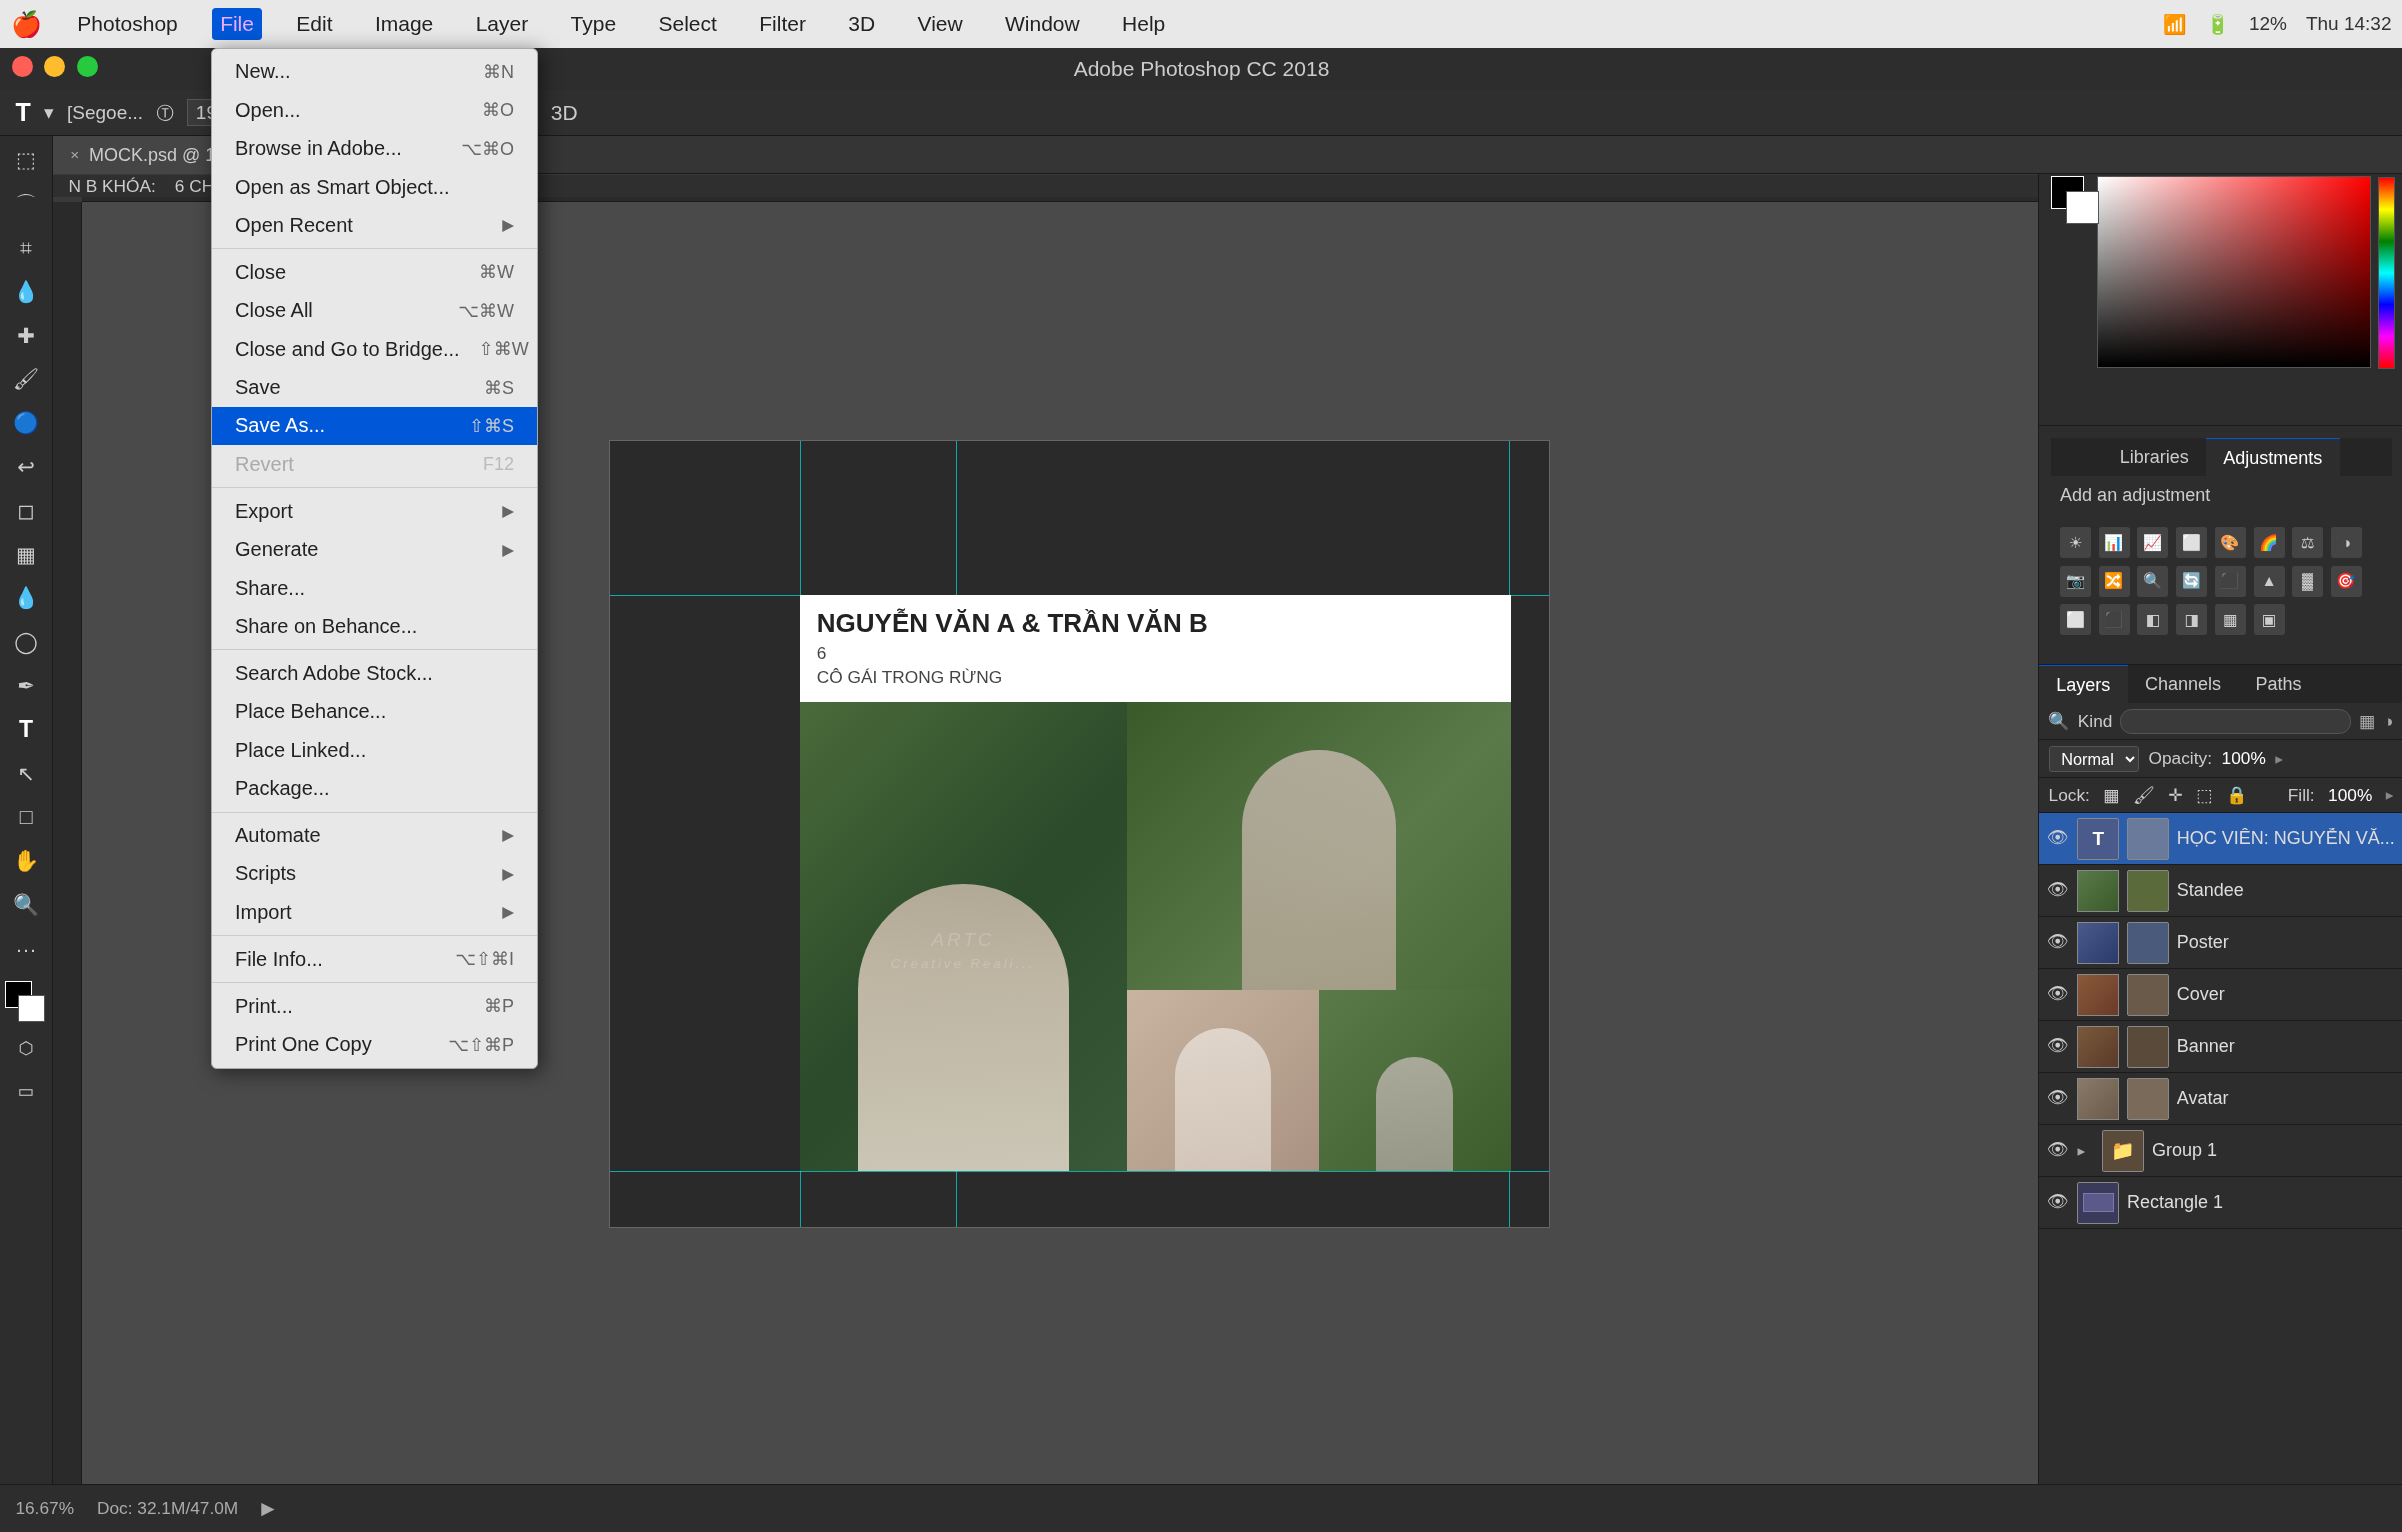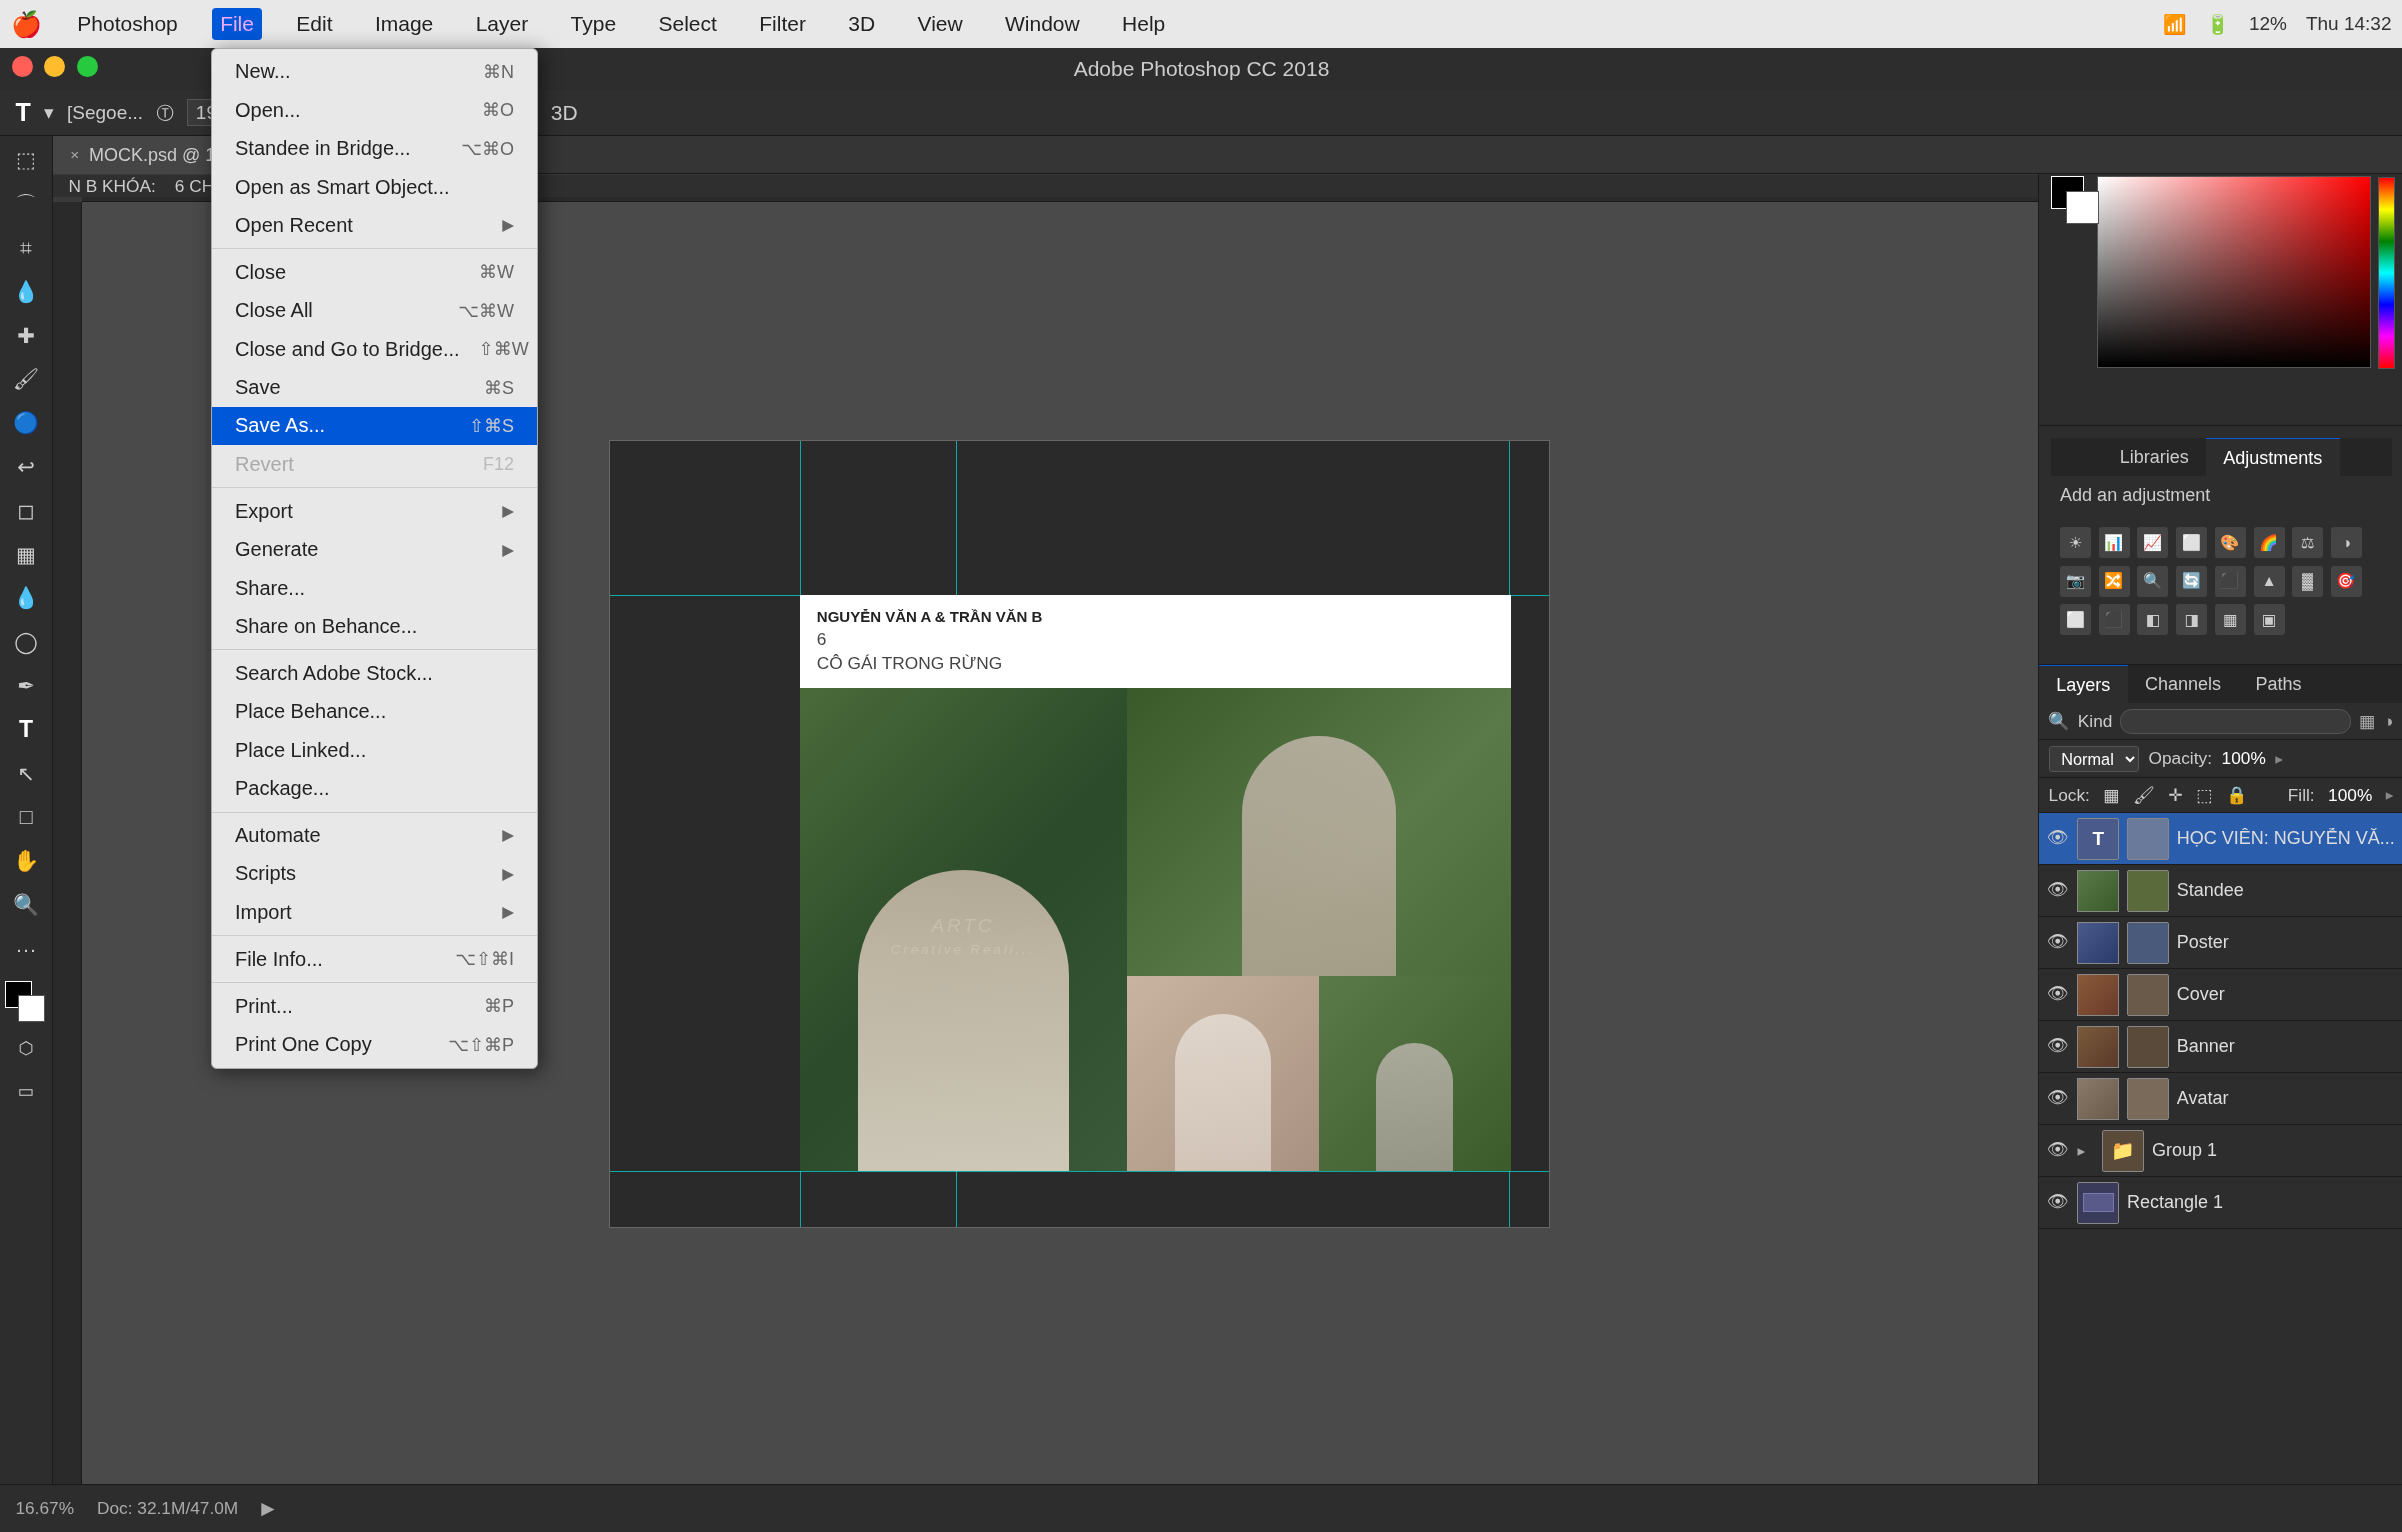--- a/index.html
+++ b/index.html
@@ -458,21 +458,21 @@
       top: 154px; left: 190px;
       width: 711px; height: 576px;
       background: white;
       overflow: hidden;
     }
     .doc-header {
       padding: 13.4px 17.3px;
       background: white;
     }
     .doc-title {
-      font-size: 15px;
+      font-size: 26px;
       font-weight: bold;
       color: #222;
       font-family: sans-serif;
     }
     .doc-subtitle {
       font-size: 17.3px;
       color: #444;
       margin-top: 3.8px;
     }
 
@@ -949,21 +949,21 @@
 <div class="dropdown-menu" style="top:48px;left:211px;">
   <div class="menu-item">
     <span>New...</span>
     <span class="menu-shortcut">⌘N</span>
   </div>
   <div class="menu-item">
     <span>Open...</span>
     <span class="menu-shortcut">⌘O</span>
   </div>
   <div class="menu-item">
-    <span>Standee in Bridge...</span>
+    <span>Browse in Adobe...</span>
     <span class="menu-shortcut">⌥⌘O</span>
   </div>
   <div class="menu-item">
     <span>Open as Smart Object...</span>
   </div>
   <div class="menu-item">
     <span>Open Recent</span>
     <span class="menu-arrow">▶</span>
   </div>
   <div class="menu-divider"></div>

